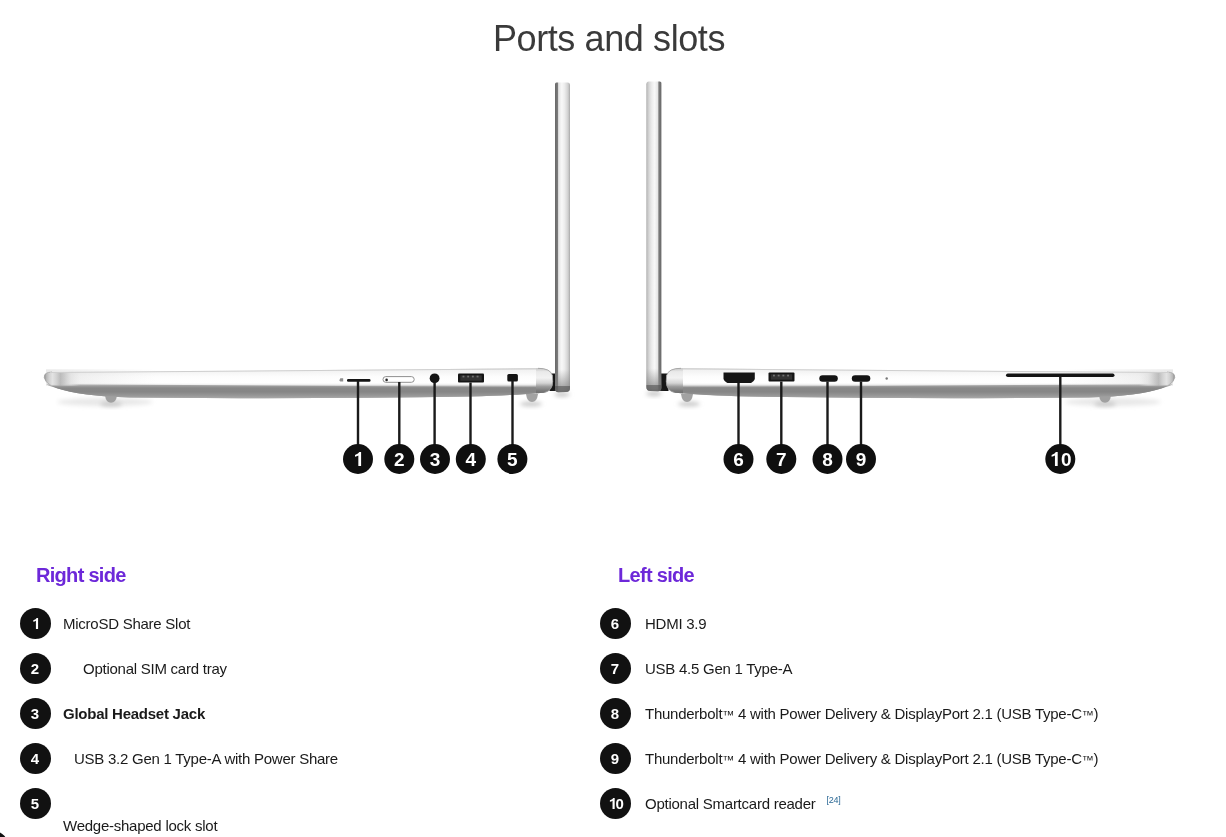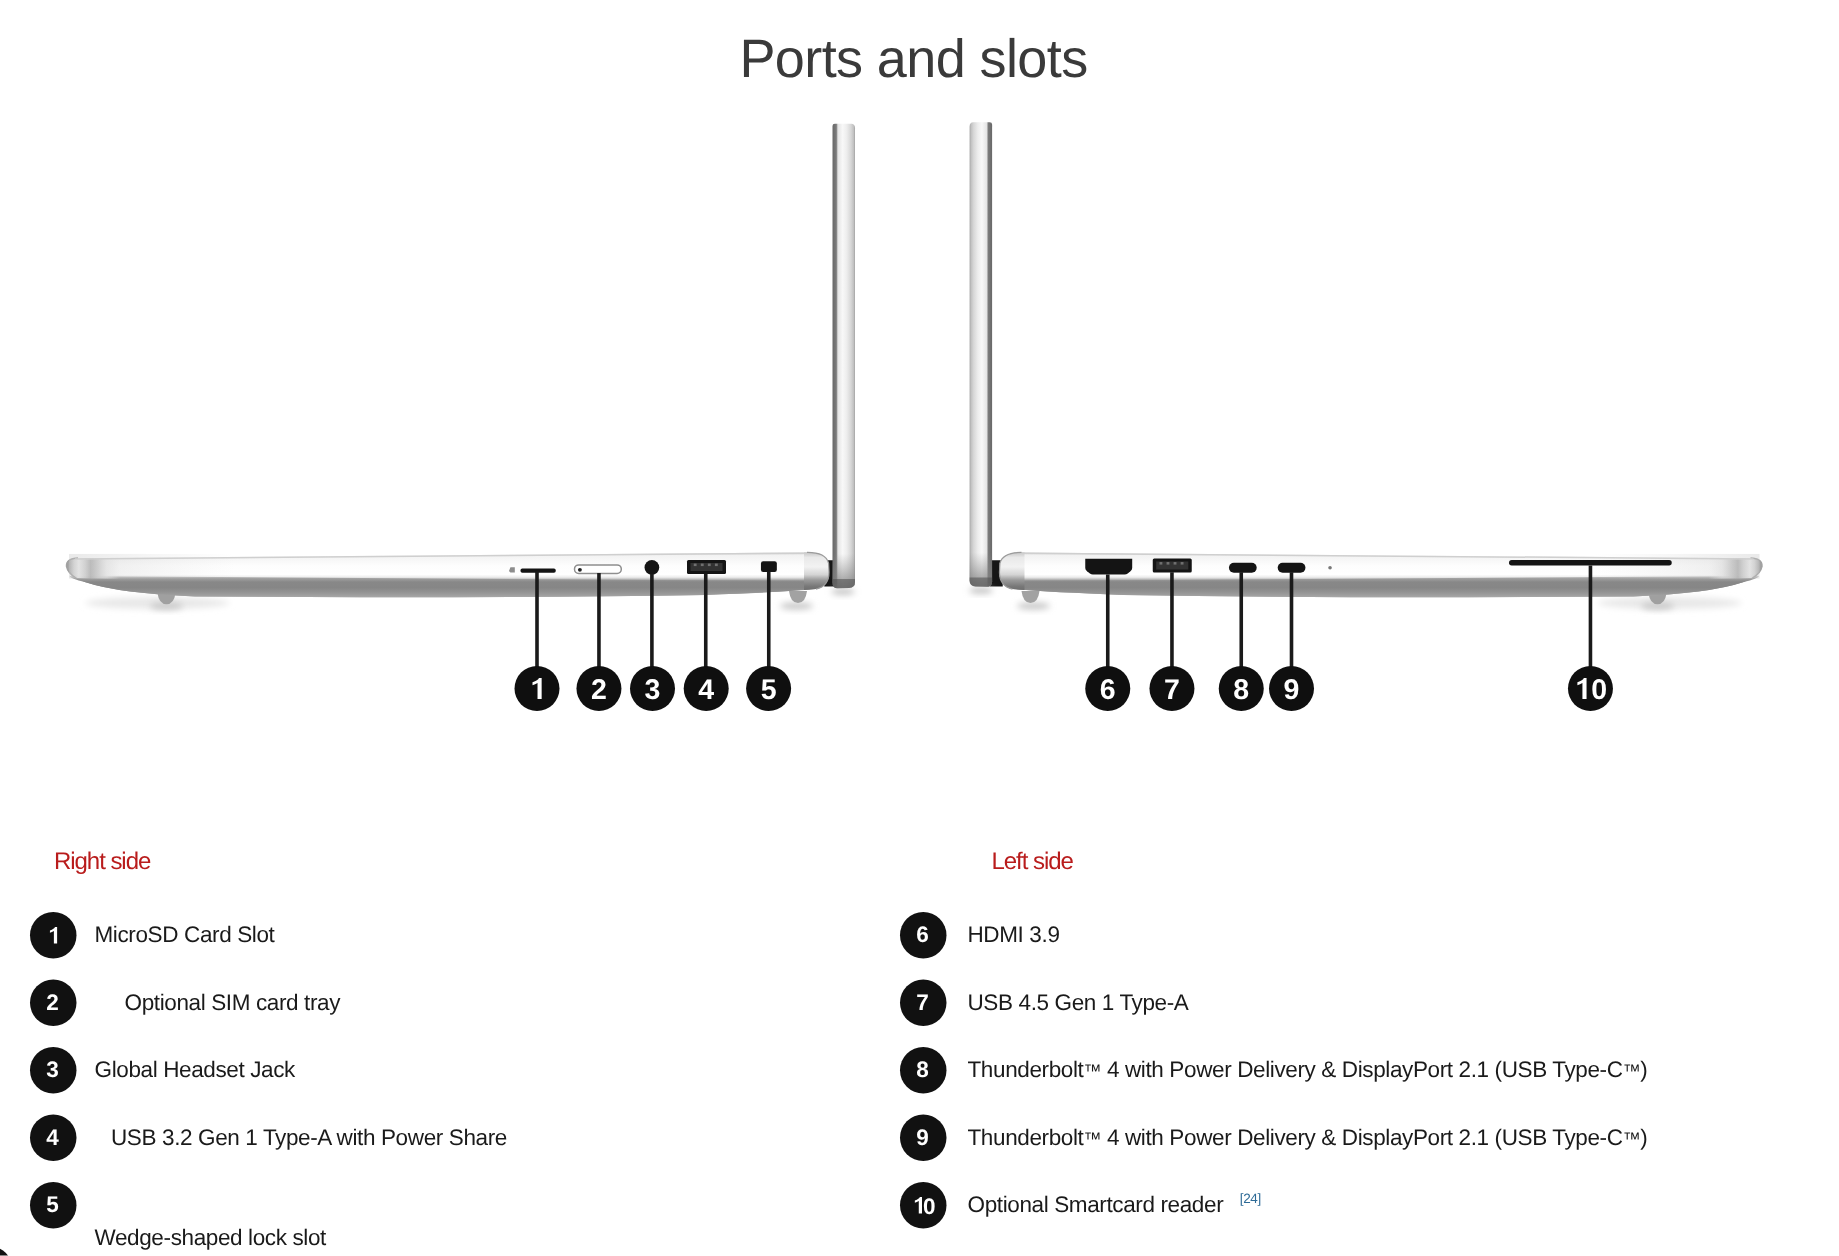--- a/index.html
+++ b/index.html
@@ -1,20 +1,20 @@
 <!DOCTYPE html>
 <html><head>
 <meta charset="utf-8">
 <style>
   html,body{margin:0;padding:0;}
   body{width:1226px;height:837px;background:#ffffff;position:relative;overflow:hidden;
        font-family:"Liberation Sans",sans-serif;}
   .title{position:absolute;top:21px;left:-4px;width:1226px;text-align:center;
          font-size:36px;font-weight:300;color:#3a3a3a;line-height:36px;letter-spacing:-0.4px;}
-  .hdr{position:absolute;font-size:16px;font-weight:400;color:#b91c1c;line-height:16px;letter-spacing:-0.7px;}
+  .hdr{position:absolute;font-size:20px;font-weight:700;color:#6d28d9;line-height:16px;letter-spacing:-0.7px;}
   .item{position:absolute;font-size:15px;font-weight:400;color:#1a1a1a;line-height:18px;letter-spacing:-0.25px;}
   .bullet{position:absolute;width:31px;height:31px;border-radius:50%;background:#111;
           color:#fff;font-size:15px;font-weight:700;text-align:center;line-height:31px;}
   sup.ref{color:#2d6a96;font-size:9px;vertical-align:super;line-height:0;padding-left:11px;}
   .tm{font-size:12px;}
 </style>
 </head>
 <body>
 <div class="title">Ports and slots</div>
 <svg width="1226" height="520" style="position:absolute;top:0;left:0">
@@ -223,30 +223,30 @@
   <text x="738.5" y="465.8">6</text>
   <text x="781.3" y="465.8">7</text>
   <text x="827.5" y="465.8">8</text>
   <text x="861" y="465.8">9</text>
   <path d="M1054.95,466.0 L1054.95,455.4 Q1053.4,456.3 1051.6,456.8 L1051.6,454.9 Q1055.3,453.6 1055.9,452.0 L1057.7,452.0 L1057.7,466.0 Z" stroke="none"></path>
   <text x="1060.9" y="465.8" text-anchor="start">0</text>
 </g>
 </svg>
 
 <div class="hdr" style="left:36px;top:567px;">Right side</div>
-<div class="hdr" style="left:618px;top:567px;margin-left:43px;">Left side</div>
+<div class="hdr" style="left:618px;top:567px;">Left side</div>
 
 <div class="bullet" style="left:19.5px;top:608px;"><svg width="31" height="31" viewBox="0 0 31 31">
       <path d="M15.92,21.0 L15.92,12.67 Q14.7,13.38 13.29,13.77 L13.29,12.28 Q16.19,11.26 16.66,10.0 L18.08,10.0 L18.08,21.0 Z" fill="#fff"></path>
     </svg></div>
-<div class="item" style="left:63px;top:615px;">MicroSD Card Slot</div>
+<div class="item" style="left:63px;top:615px;">MicroSD Share Slot</div>
 <div class="bullet" style="left:19.5px;top:653px;">2</div>
 <div class="item" style="left:63px;top:660px;margin-left:20px;">Optional SIM card tray</div>
 <div class="bullet" style="left:19.5px;top:698px;">3</div>
-<div class="item" style="left:63px;top:705px;">Global Headset Jack</div>
+<div class="item" style="left:63px;top:705px;font-weight:bold;">Global Headset Jack</div>
 <div class="bullet" style="left:19.5px;top:743px;">4</div>
 <div class="item" style="left:74px;top:750px;">USB 3.2 Gen 1 Type-A with Power Share</div>
 <div class="bullet" style="left:19.5px;top:788px;">5</div>
 <div class="item" style="left:63px;top:817px;">Wedge-shaped lock slot</div>
 
 <div class="bullet" style="left:599.5px;top:608px;">6</div>
 <div class="item" style="left:645px;top:615px;">HDMI 3.9</div>
 <div class="bullet" style="left:599.5px;top:653px;">7</div>
 <div class="item" style="left:645px;top:660px;">USB 4.5 Gen 1 Type-A</div>
 <div class="bullet" style="left:599.5px;top:698px;">8</div>

